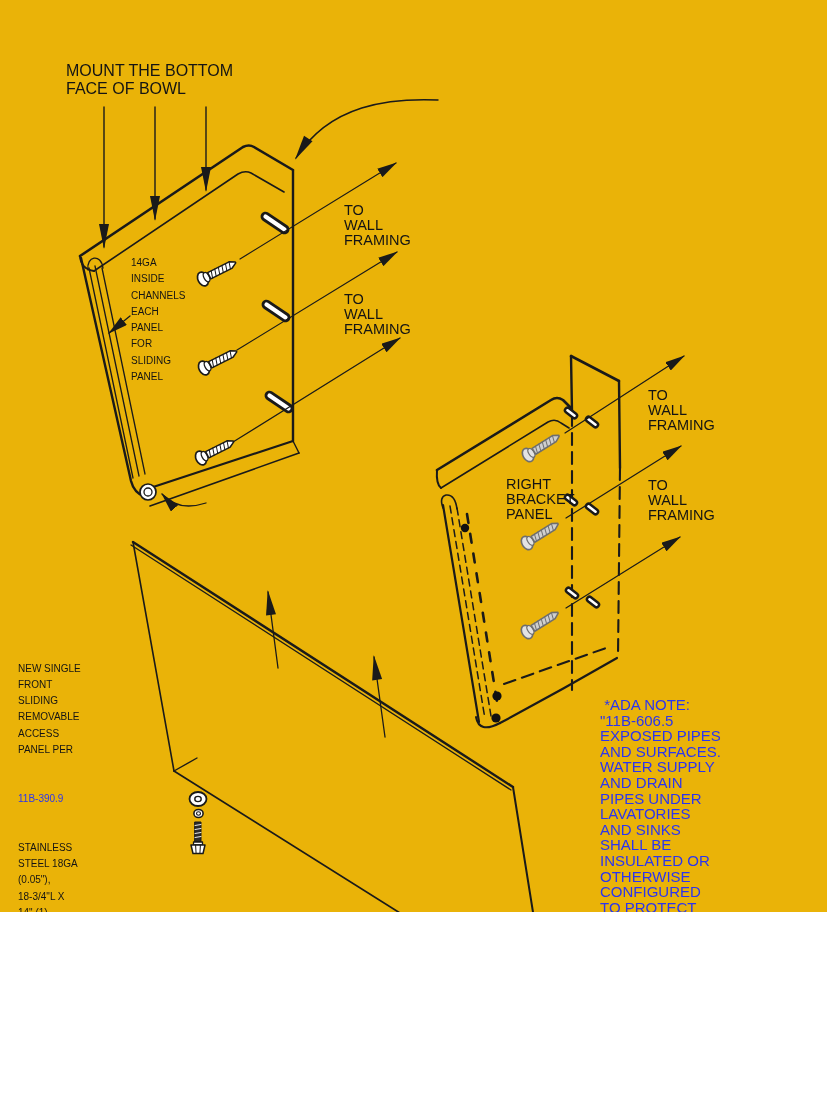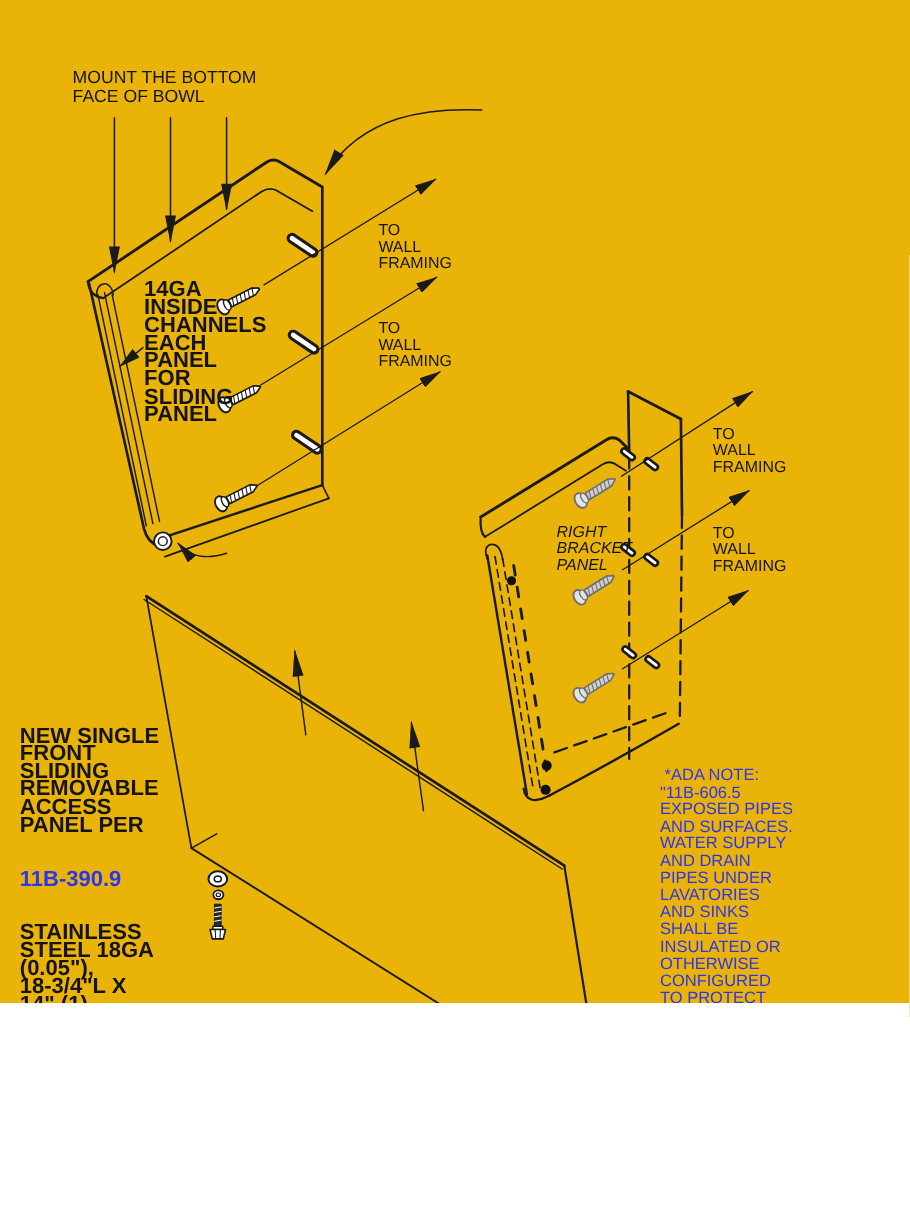--- a/index.html
+++ b/index.html
@@ -3,21 +3,21 @@
 <meta charset="utf-8">
 <style>
   html,body{margin:0;padding:0;background:#ffffff;}
   #stage{position:relative;width:827px;height:912px;background:#eab308;overflow:hidden;
          font-family:"Liberation Sans",sans-serif;}
   #drawing{position:absolute;left:0;top:0;}
   .note{position:absolute;white-space:pre;color:#141414;
         font:14.5px/15.4px "Liberation Sans",sans-serif;}
   .note span{display:block;white-space:pre;}
   .mount{font:16px/17.5px "Liberation Sans",sans-serif;}
-  .lh16{line-height:16.3px;font-size:20px;font-weight:bold;}
+  .lh16{line-height:16.3px;font-size:10px;}
   .lh15{line-height:15px;}
   .blue{color:#2b35f0;}
   .ada{color:#2b35f0;font:15px/15.6px "Liberation Sans",sans-serif;}
   .title{font:29px/32px "Liberation Sans",sans-serif;color:#111;letter-spacing:.5px;}
 </style>
 </head>
 <body>
 
 <div id="stage">
 
@@ -190,21 +190,21 @@
 PANEL</div>
 
 <div class="note lh15" style="left:344px;top:203px;">TO
 WALL
 FRAMING</div>
 <div class="note lh15" style="left:344px;top:292px;">TO
 WALL
 FRAMING</div>
 
 
-<div class="note lh15" style="left:506px;top:477px;font-style:italic;">RIGHT
+<div class="note lh15" style="left:506px;top:477px;">RIGHT
 BRACKET
 PANEL</div>
 
 <div class="note lh15" style="left:648px;top:388px;">TO
 WALL
 FRAMING</div>
 <div class="note lh15" style="left:648px;top:478px;">TO
 WALL
 FRAMING</div>
 

